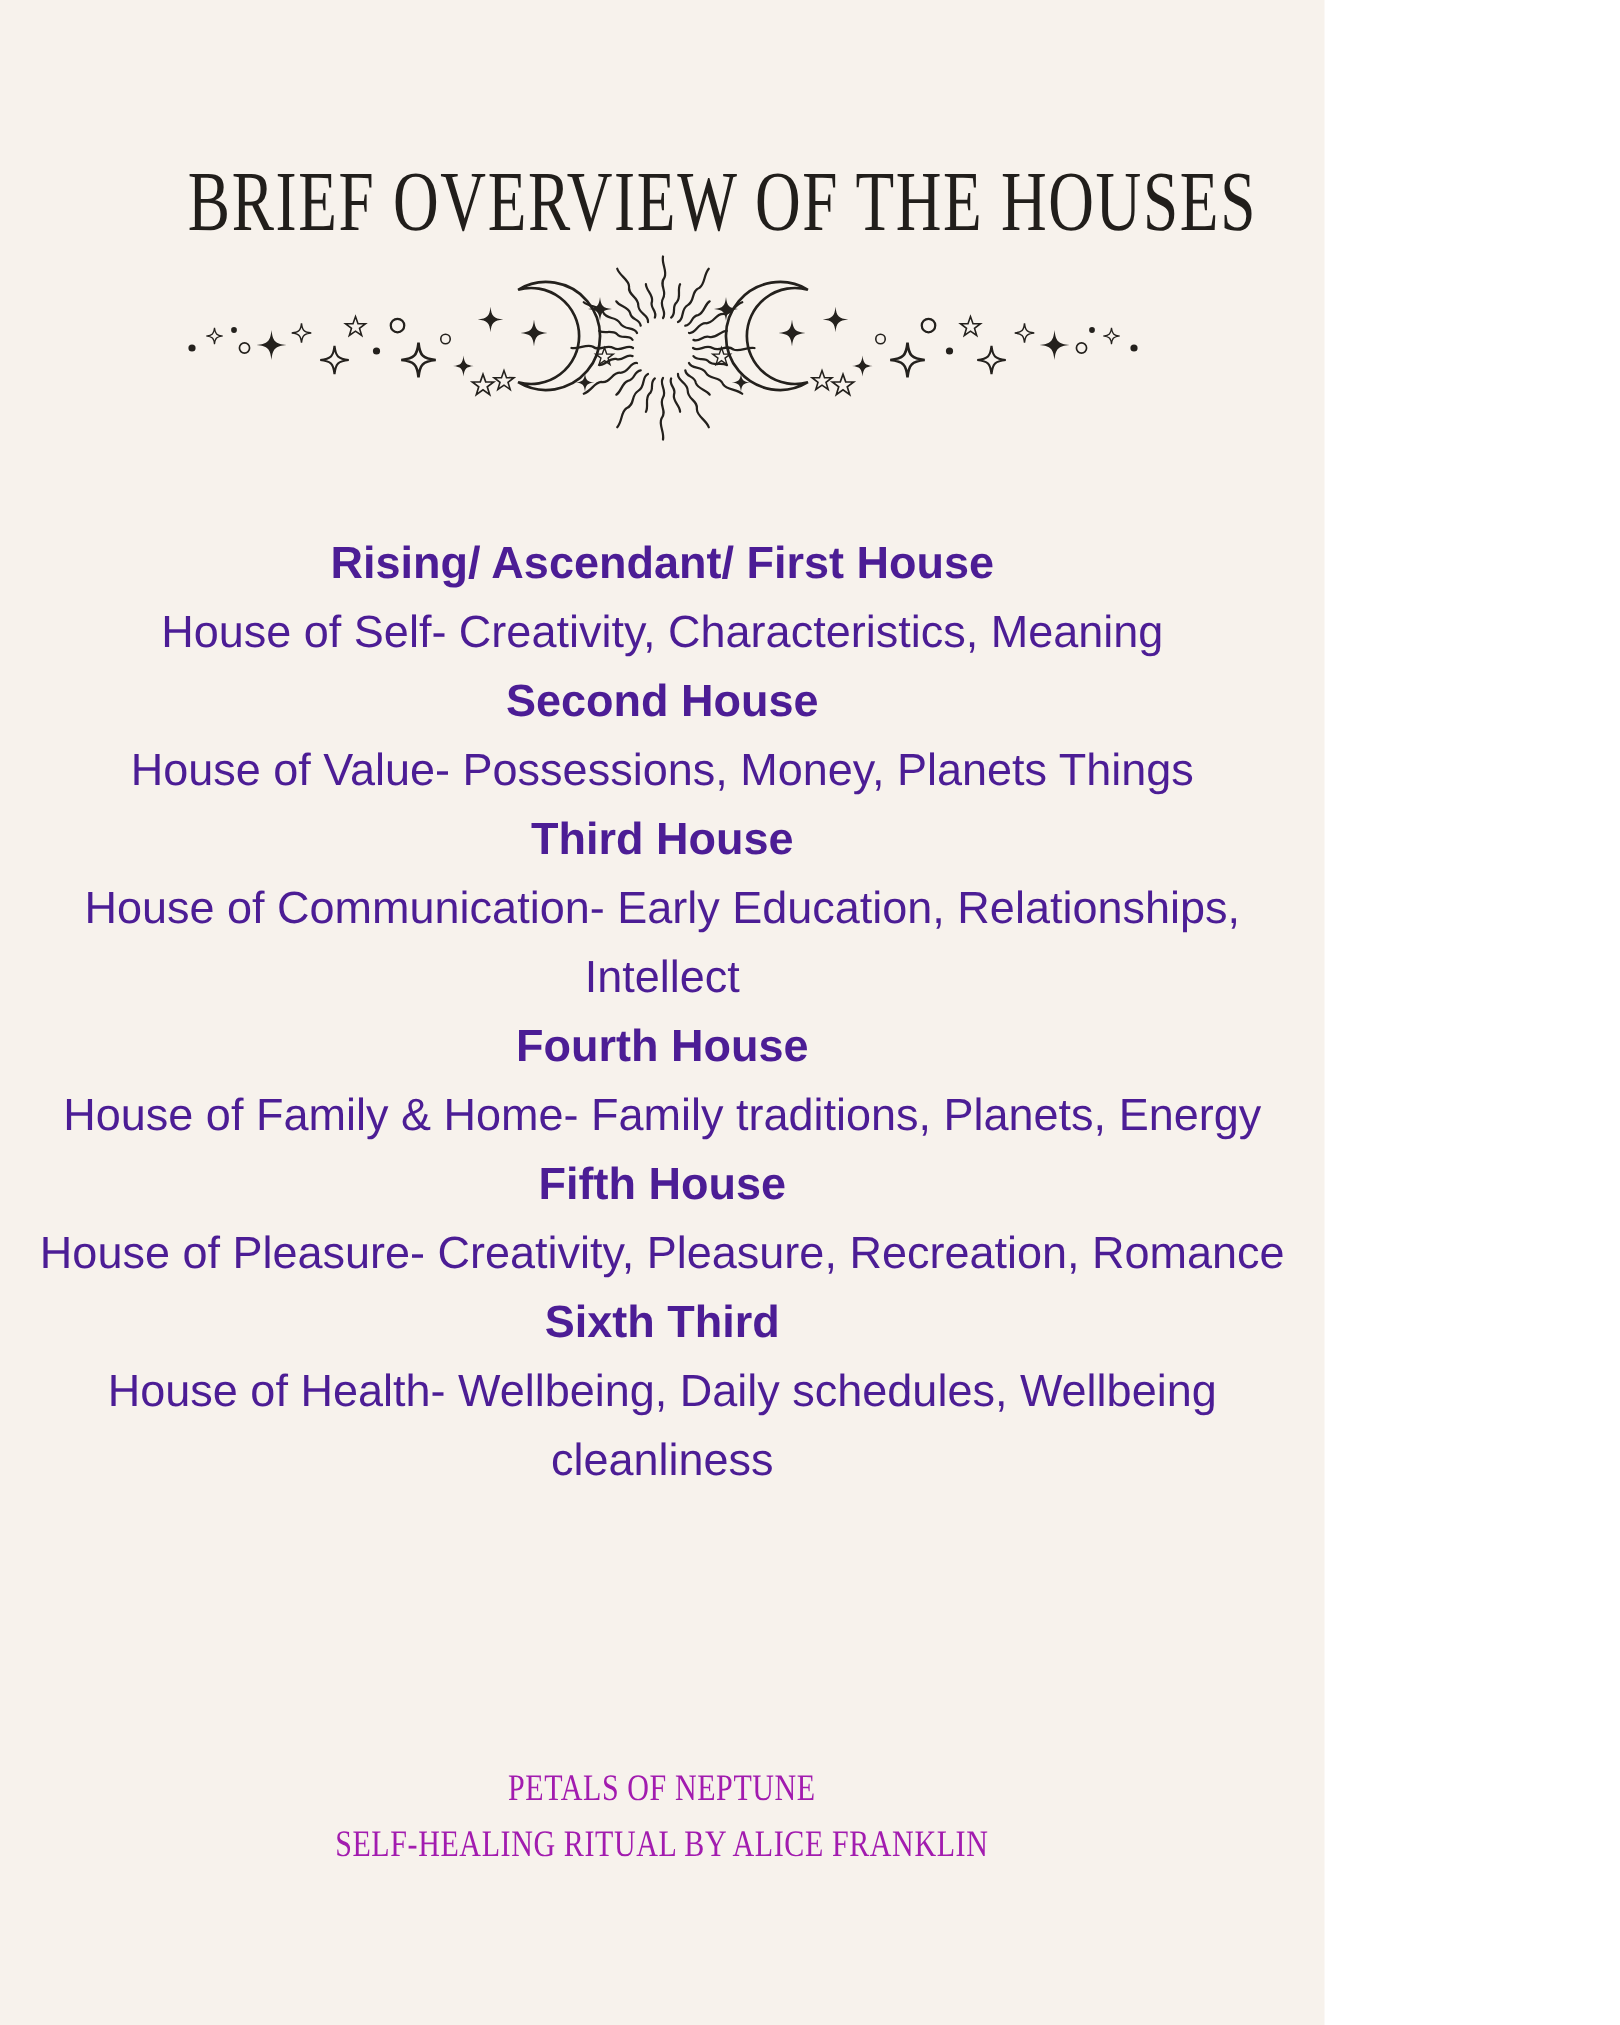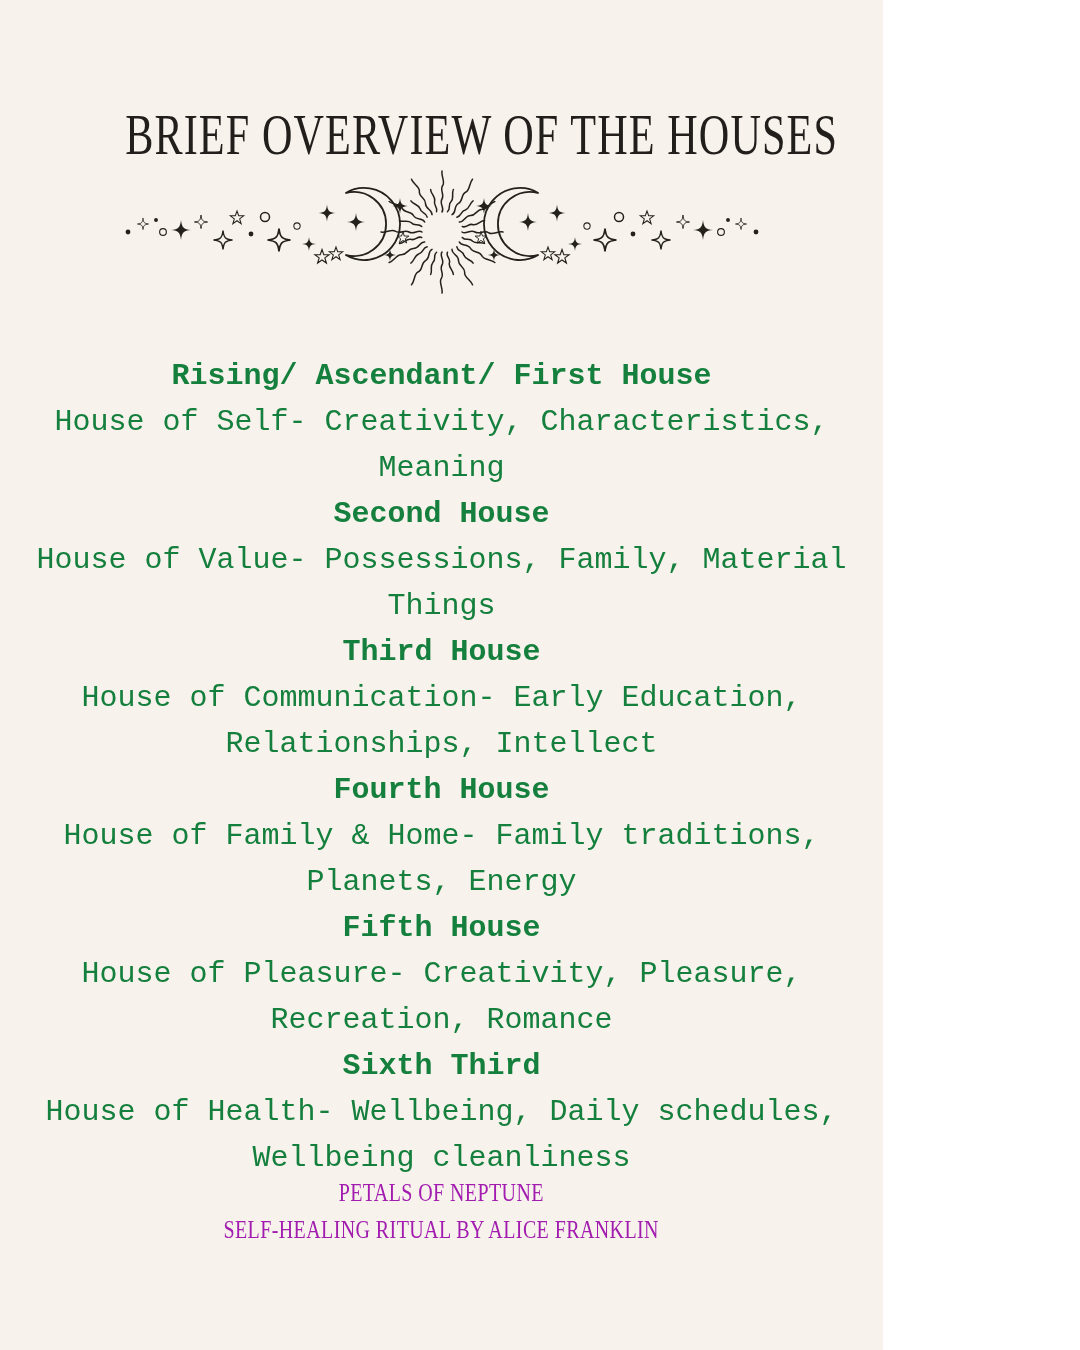--- a/index.html
+++ b/index.html
@@ -32,24 +32,24 @@
   }
   .divider-wrap svg{display:inline-block;}
   .ink-line{fill:none;stroke:#24211d;stroke-width:1.5;stroke-linecap:round;}
   .ink-fill{fill:#24211d;stroke:none;}
   .moon-line{fill:none;stroke:#24211d;stroke-width:1.8;}
   .houses{
     position:absolute;top:353px;left:50%;
     transform:translateX(-50%);
     width:862px;
     text-align:center;
-    font-family:Liberation Mono, monospace;
+    font-family:Liberation Sans, sans-serif;
     font-size:30px;
     line-height:46px;
-    color:#15803d;
+    color:#4c1d95;
   }
   .house h2{
     margin:0;padding:0;
     font-size:30px;line-height:46px;
     font-weight:700;
   }
   .house p{
     margin:0;padding:0;
     font-weight:400;
   }
@@ -153,21 +153,21 @@
     </svg>
   </div>
 
   <main class="houses">
     <section class="house">
       <h2>Rising/ Ascendant/ First House</h2>
       <p>House of Self- Creativity, Characteristics, Meaning</p>
     </section>
     <section class="house">
       <h2>Second House</h2>
-      <p>House of Value- Possessions, Family, Material Things</p>
+      <p>House of Value- Possessions, Money, Planets Things</p>
     </section>
     <section class="house">
       <h2>Third House</h2>
       <p>House of Communication- Early Education, Relationships, Intellect</p>
     </section>
     <section class="house">
       <h2>Fourth House</h2>
       <p>House of Family &amp; Home- Family traditions, Planets, Energy</p>
     </section>
     <section class="house">

